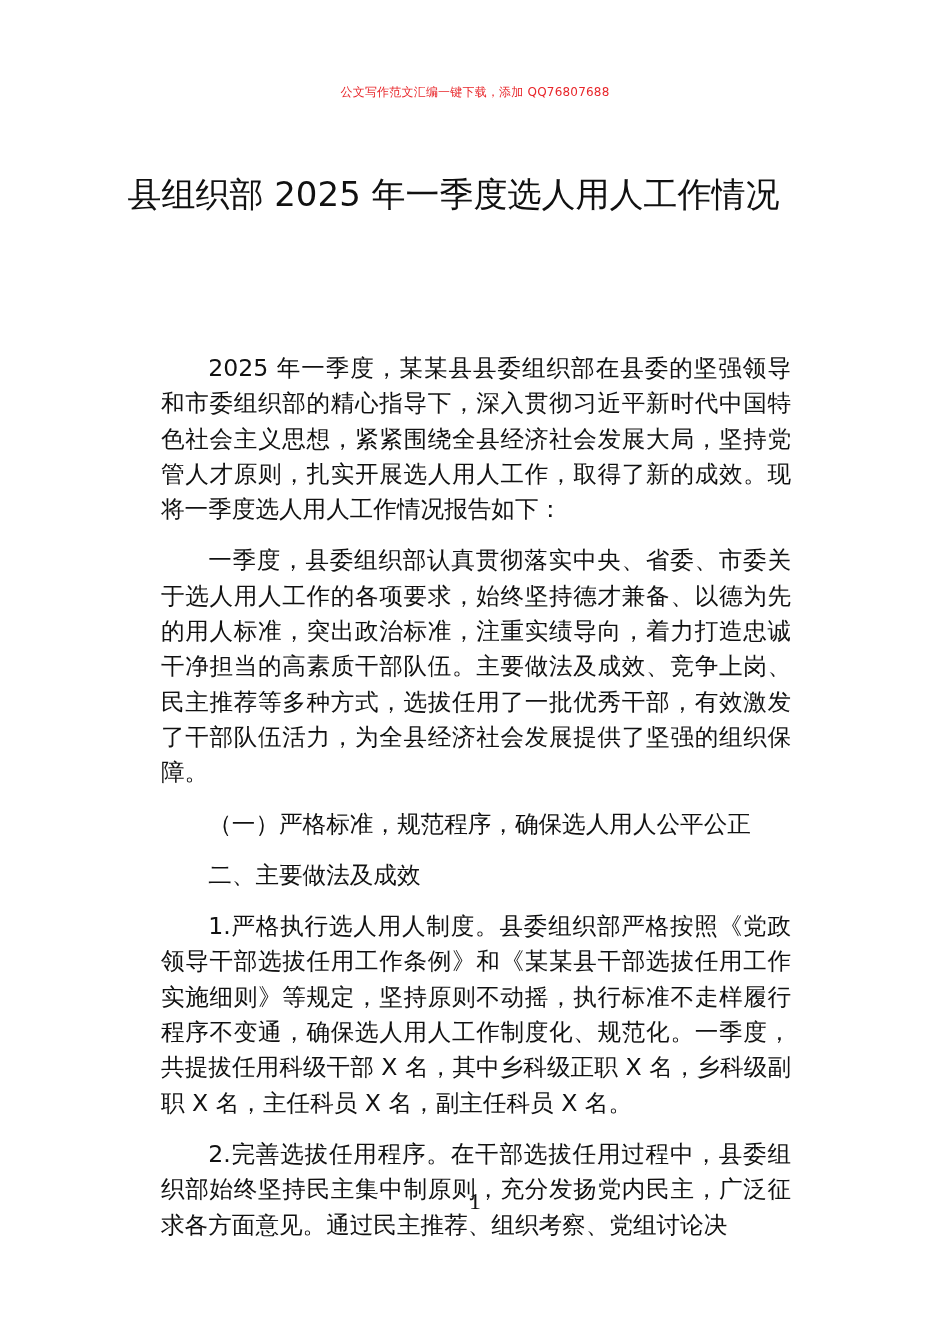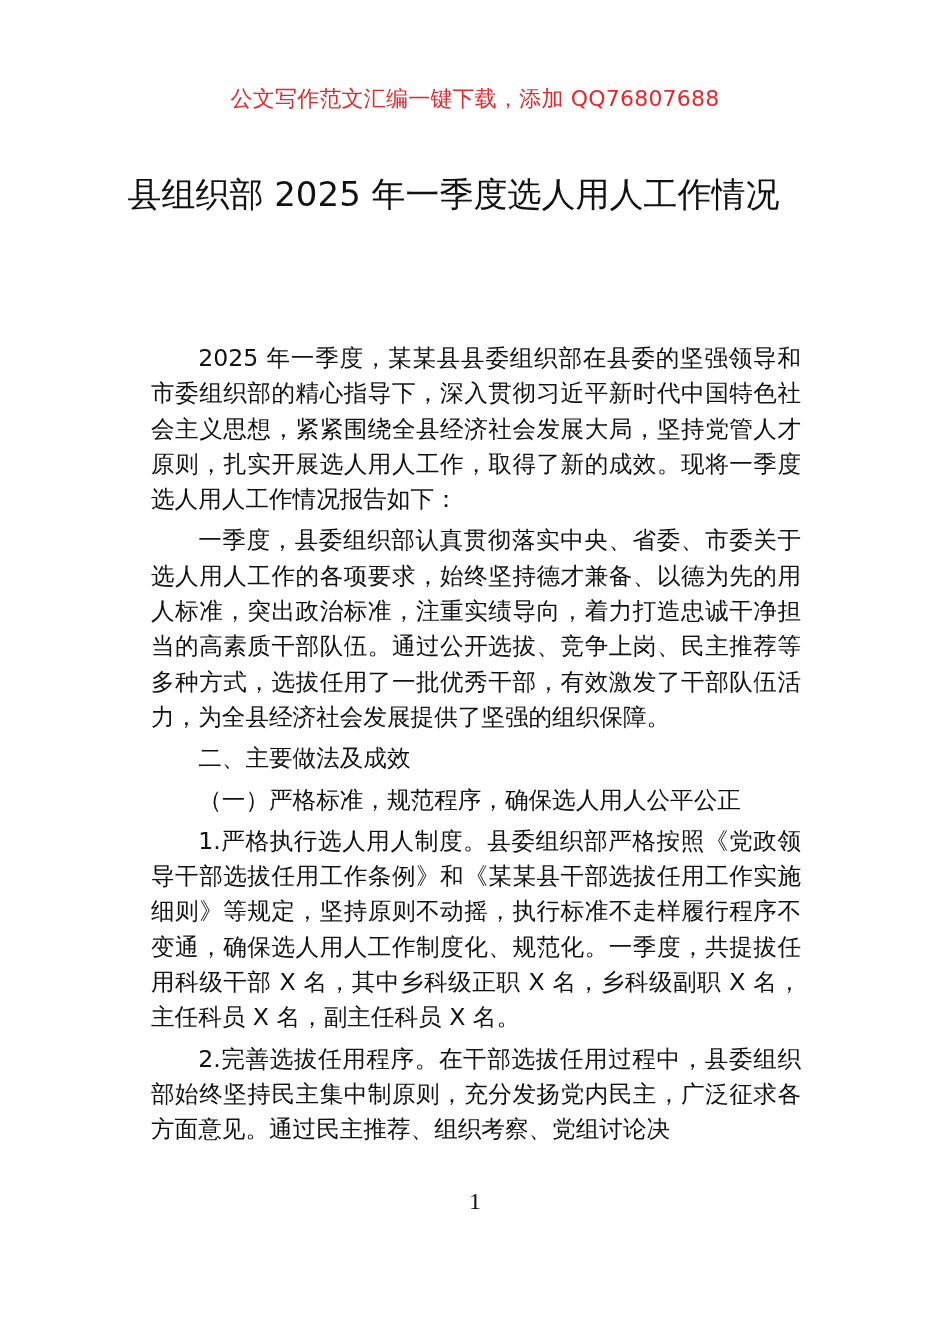--- a/index.html
+++ b/index.html
@@ -1,50 +1,50 @@
 <!DOCTYPE html>
 <html><head>
   <meta charset="utf-8">
   <style>
     html, body { margin: 0; padding: 0; background: #ffffff; }
     body { width: 950px; height: 1344px; position: relative; overflow: hidden; }
     .page { position: absolute; left: 0; top: 0; width: 950px; height: 1344px; background: #fff; }
     .header-note {
       position: absolute; top: 84px; left: 0; width: 950px; text-align: center;
-      color: #e8262a; font-family: "DejaVu Sans", sans-serif; font-size: 22px; letter-spacing: 0.2px;
+      color: #e8262a; font-family: "DejaVu Sans", sans-serif; font-size: 12px; letter-spacing: 0.2px;
     }
     .title {
       position: absolute; left: 0; width: 907px; text-align: center;
       font-family: "DejaVu Sans", sans-serif; font-size: 34px; color: #111;
     }
     .title.l1 { top: 172px; }
     .title.l2 { top: 240px; }
     .body {
       position: absolute; left: 145px; top: 335px; width: 662px;
       font-family: "DejaVu Sans", sans-serif; font-size: 23.6px; color: #111;
       line-height: 35.3px; text-align: justify; text-justify: inter-character;
     }
-    .body p { margin: 6px; text-indent: 2em; }
+    .body p { margin: 16px; text-indent: 2em; }
     .body p.hd { text-indent: 2em; }
     .page-num {
       position: absolute; top: 1188px; left: 0; width: 950px; text-align: center;
       font-family: "Liberation Serif", serif; font-size: 24px; color: #111;
     }
   </style>
 </head>
 <body>
 
 <div class="page">
   <div class="header-note">公文写作范文汇编一键下载，添加 QQ76807688</div>
 
   <div class="title l1">县组织部 2025 年一季度选人用人工作情况</div>
 
   <div class="body">
     <p>2025 年一季度，某某县县委组织部在县委的坚强领导和市委组织部的精心指导下，深入贯彻习近平新时代中国特色社会主义思想，紧紧围绕全县经济社会发展大局，坚持党管人才原则，扎实开展选人用人工作，取得了新的成效。现将一季度选人用人工作情况报告如下：</p>
-    <p>一季度，县委组织部认真贯彻落实中央、省委、市委关于选人用人工作的各项要求，始终坚持德才兼备、以德为先的用人标准，突出政治标准，注重实绩导向，着力打造忠诚干净担当的高素质干部队伍。通过公开选拔、竞争上岗、民主推荐等多种方式，选拔任用了一批优秀干部，有效激发了干部队伍活力，为全县经济社会发展提供了坚强的组织保障。</p>
+    <p>一季度，县委组织部认真贯彻落实中央、省委、市委关于选人用人工作的各项要求，始终坚持德才兼备、以德为先的用人标准，突出政治标准，注重实绩导向，着力打造忠诚干净担当的高素质干部队伍。主要做法及成效、竞争上岗、民主推荐等多种方式，选拔任用了一批优秀干部，有效激发了干部队伍活力，为全县经济社会发展提供了坚强的组织保障。</p>
+    <p class="hd">（一）严格标准，规范程序，确保选人用人公平公正</p>
     <p class="hd">二、主要做法及成效</p>
-    <p class="hd">（一）严格标准，规范程序，确保选人用人公平公正</p>
     <p>1.严格执行选人用人制度。县委组织部严格按照《党政领导干部选拔任用工作条例》和《某某县干部选拔任用工作实施细则》等规定，坚持原则不动摇，执行标准不走样履行程序不变通，确保选人用人工作制度化、规范化。一季度，共提拔任用科级干部 X 名，其中乡科级正职 X 名，乡科级副职 X 名，主任科员 X 名，副主任科员 X 名。</p>
     <p>2.完善选拔任用程序。在干部选拔任用过程中，县委组织部始终坚持民主集中制原则，充分发扬党内民主，广泛征求各方面意见。通过民主推荐、组织考察、党组讨论决</p>
   </div>
 
   <div class="page-num">1</div>
 </div>
 
 </body></html>

